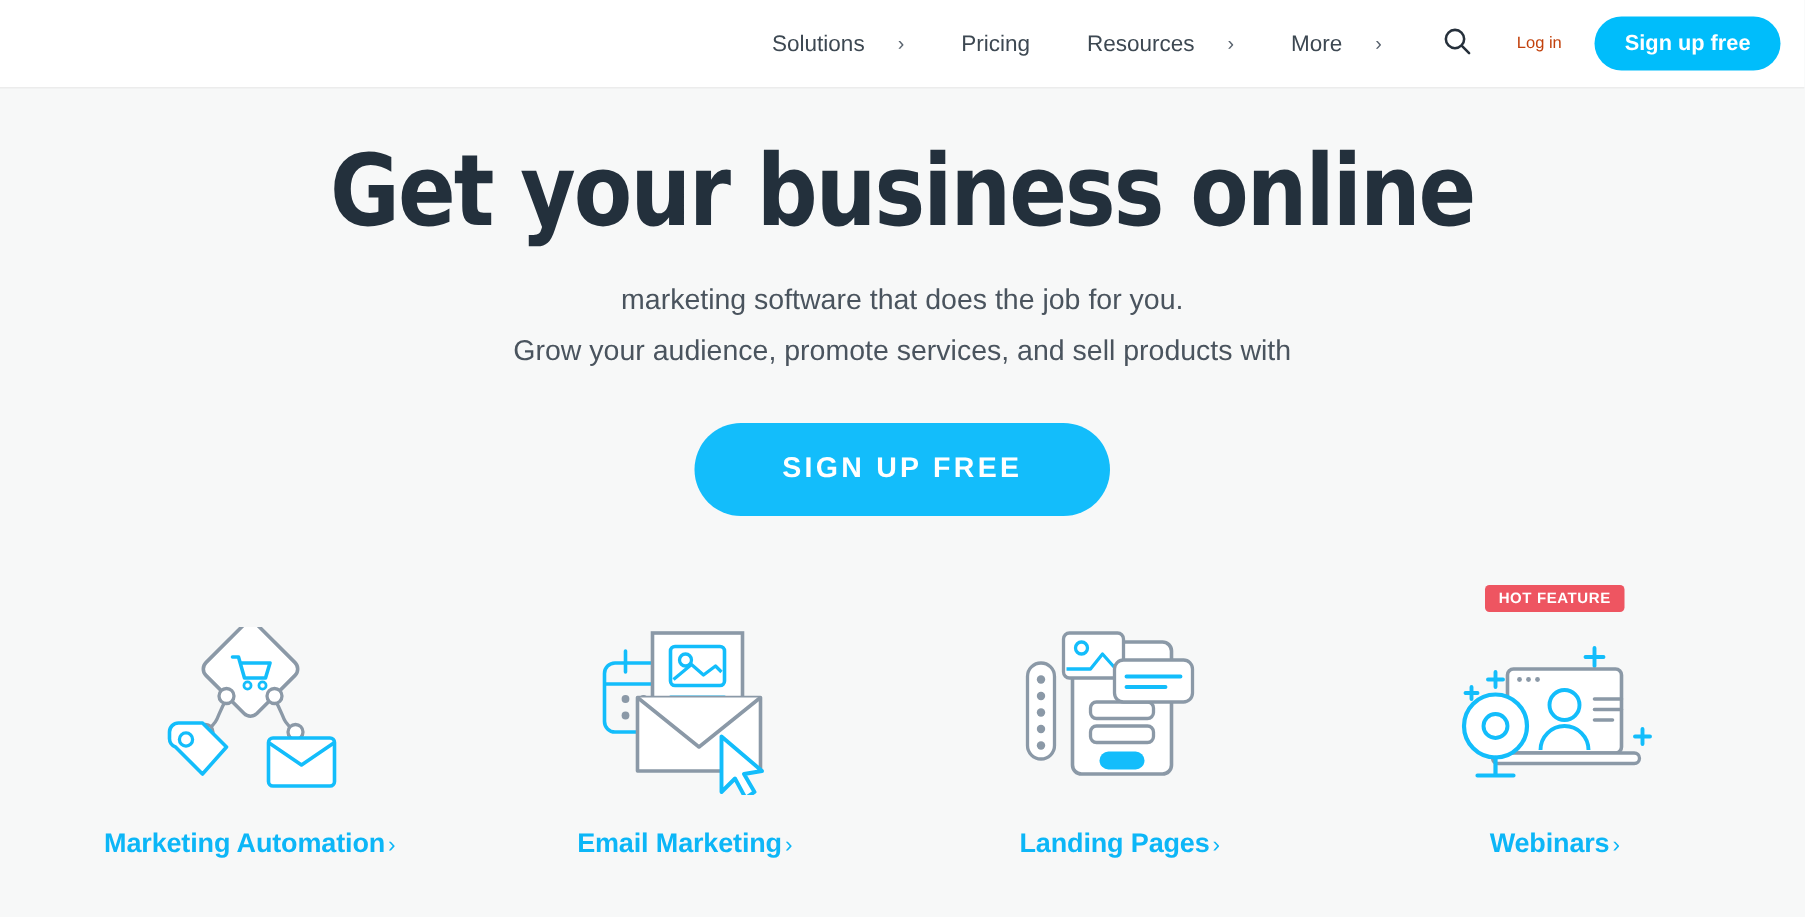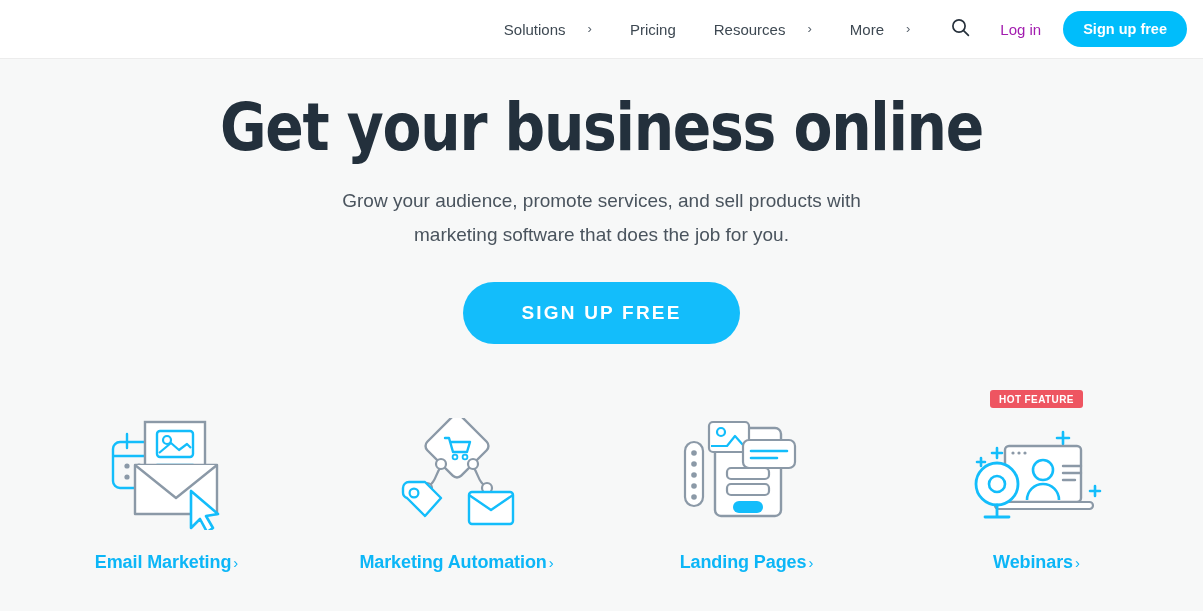--- a/index.html
+++ b/index.html
@@ -85,22 +85,22 @@
     background: none;
     border: 0;
     cursor: pointer;
     padding: 0 16px 0 22px;
     display: inline-flex;
     align-items: center;
     color: #26303b;
   }
 
   .login-link {
-    font-size: 15px;
-    color: #a21caf;
+    font-size: 11px;
+    color: #c2410c;
     padding: 0 14px;
     text-decoration: none;
     cursor: pointer;
     white-space: nowrap;
   }
 
   .signup-btn {
     background: #00bdfb;
     color: #ffffff;
     border: 0;
@@ -263,28 +263,58 @@
     <button class="signup-btn">Sign up free</button>
   </nav>
 </div>
 <div class="header-rule"></div>
 
 <section class="hero">
 
   <h1 class="hero-title">Get your business online</h1>
 
   <p class="hero-sub">
+    <span class="line">marketing software that does the job for you.</span>
     <span class="line">Grow your audience, promote services, and sell products with</span>
-    <span class="line">marketing software that does the job for you.</span>
   </p>
 
   <button class="hero-cta">SIGN UP FREE</button>
 </section>
 
 <section class="features">
+
+  <a class="feature" href="#">
+    <div class="feature-badge-slot"></div>
+    <div class="feature-art">
+      <svg width="136" height="112" viewBox="0 0 136 112" fill="none">
+
+        <rect x="44" y="4" width="48" height="48" rx="6" transform="rotate(45 68 28)" stroke="#8b99a7" stroke-width="2.4" fill="#ffffff"></rect>
+
+        <path d="M56 20 H60 L64 34 H78 L81 24 H62" stroke="#13bdfb" stroke-width="2.4" fill="none" stroke-linecap="round" stroke-linejoin="round"></path>
+        <circle cx="66" cy="39" r="2.4" stroke="#13bdfb" stroke-width="1.8"></circle>
+        <circle cx="76" cy="39" r="2.4" stroke="#13bdfb" stroke-width="1.8"></circle>
+
+        <path d="M53 47 C 45 58, 48 62, 40 68" stroke="#8b99a7" stroke-width="2.2" fill="none"></path>
+        <path d="M83 47 C 91 58, 88 62, 96 68" stroke="#8b99a7" stroke-width="2.2" fill="none"></path>
+        <circle cx="52" cy="46" r="5" fill="#ffffff" stroke="#8b99a7" stroke-width="2.2"></circle>
+        <circle cx="84" cy="46" r="5" fill="#ffffff" stroke="#8b99a7" stroke-width="2.2"></circle>
+        <circle cx="38" cy="70" r="5" fill="#ffffff" stroke="#8b99a7" stroke-width="2.2"></circle>
+        <circle cx="98" cy="70" r="5" fill="#ffffff" stroke="#8b99a7" stroke-width="2.2"></circle>
+
+        <path d="M14 70 A6 6 0 0 1 20 64 H36 L52 80 L36 98 L18 80 A6 6 0 0 1 14 74 Z" fill="#ffffff" stroke="#13bdfb" stroke-width="2.4" stroke-linejoin="round"></path>
+        <circle cx="25" cy="75" r="4.4" stroke="#13bdfb" stroke-width="2.2"></circle>
+
+        <rect x="80" y="74" width="44" height="32" rx="3" fill="#ffffff" stroke="#13bdfb" stroke-width="2.4"></rect>
+        <path d="M80 77 L102 92 L124 77" stroke="#13bdfb" stroke-width="2.4" fill="none" stroke-linejoin="round"></path>
+      </svg>
+    </div>
+    <div class="feature-label">
+      <span>Marketing Automation</span><span class="chev">›</span>
+    </div>
+  </a>
 
   <a class="feature" href="#">
     <div class="feature-badge-slot"></div>
     <div class="feature-art">
       <svg width="136" height="112" viewBox="0 0 136 112" fill="none">
 
         <rect x="14" y="24" width="52" height="46" rx="7" stroke="#13bdfb" stroke-width="2.4"></rect>
         <path d="M14 38 H66" stroke="#13bdfb" stroke-width="2.4"></path>
         <path d="M28 16 V30 M52 16 V30" stroke="#13bdfb" stroke-width="2.4" stroke-linecap="round"></path>
         <g fill="#8b99a7">
@@ -311,50 +341,20 @@
     <div class="feature-label">
       <span>Email Marketing</span><span class="chev">›</span>
     </div>
   </a>
 
   <a class="feature" href="#">
     <div class="feature-badge-slot"></div>
     <div class="feature-art">
       <svg width="136" height="112" viewBox="0 0 136 112" fill="none">
 
-        <rect x="44" y="4" width="48" height="48" rx="6" transform="rotate(45 68 28)" stroke="#8b99a7" stroke-width="2.4" fill="#ffffff"></rect>
-
-        <path d="M56 20 H60 L64 34 H78 L81 24 H62" stroke="#13bdfb" stroke-width="2.4" fill="none" stroke-linecap="round" stroke-linejoin="round"></path>
-        <circle cx="66" cy="39" r="2.4" stroke="#13bdfb" stroke-width="1.8"></circle>
-        <circle cx="76" cy="39" r="2.4" stroke="#13bdfb" stroke-width="1.8"></circle>
-
-        <path d="M53 47 C 45 58, 48 62, 40 68" stroke="#8b99a7" stroke-width="2.2" fill="none"></path>
-        <path d="M83 47 C 91 58, 88 62, 96 68" stroke="#8b99a7" stroke-width="2.2" fill="none"></path>
-        <circle cx="52" cy="46" r="5" fill="#ffffff" stroke="#8b99a7" stroke-width="2.2"></circle>
-        <circle cx="84" cy="46" r="5" fill="#ffffff" stroke="#8b99a7" stroke-width="2.2"></circle>
-        <circle cx="38" cy="70" r="5" fill="#ffffff" stroke="#8b99a7" stroke-width="2.2"></circle>
-        <circle cx="98" cy="70" r="5" fill="#ffffff" stroke="#8b99a7" stroke-width="2.2"></circle>
-
-        <path d="M14 70 A6 6 0 0 1 20 64 H36 L52 80 L36 98 L18 80 A6 6 0 0 1 14 74 Z" fill="#ffffff" stroke="#13bdfb" stroke-width="2.4" stroke-linejoin="round"></path>
-        <circle cx="25" cy="75" r="4.4" stroke="#13bdfb" stroke-width="2.2"></circle>
-
-        <rect x="80" y="74" width="44" height="32" rx="3" fill="#ffffff" stroke="#13bdfb" stroke-width="2.4"></rect>
-        <path d="M80 77 L102 92 L124 77" stroke="#13bdfb" stroke-width="2.4" fill="none" stroke-linejoin="round"></path>
-      </svg>
-    </div>
-    <div class="feature-label">
-      <span>Marketing Automation</span><span class="chev">›</span>
-    </div>
-  </a>
-
-  <a class="feature" href="#">
-    <div class="feature-badge-slot"></div>
-    <div class="feature-art">
-      <svg width="136" height="112" viewBox="0 0 136 112" fill="none">
-
         <rect x="6" y="24" width="18" height="64" rx="9" fill="#ffffff" stroke="#8b99a7" stroke-width="2.2"></rect>
         <g fill="#8b99a7">
           <circle cx="15" cy="35" r="2.8"></circle>
             <circle cx="15" cy="46" r="2.8"></circle>
           <circle cx="15" cy="57" r="2.8"></circle>
             <circle cx="15" cy="68" r="2.8"></circle>
           <circle cx="15" cy="79" r="2.8"></circle>
         </g>
 
         <rect x="36" y="10" width="66" height="88" rx="6" fill="#ffffff" stroke="#8b99a7" stroke-width="2.4"></rect>

